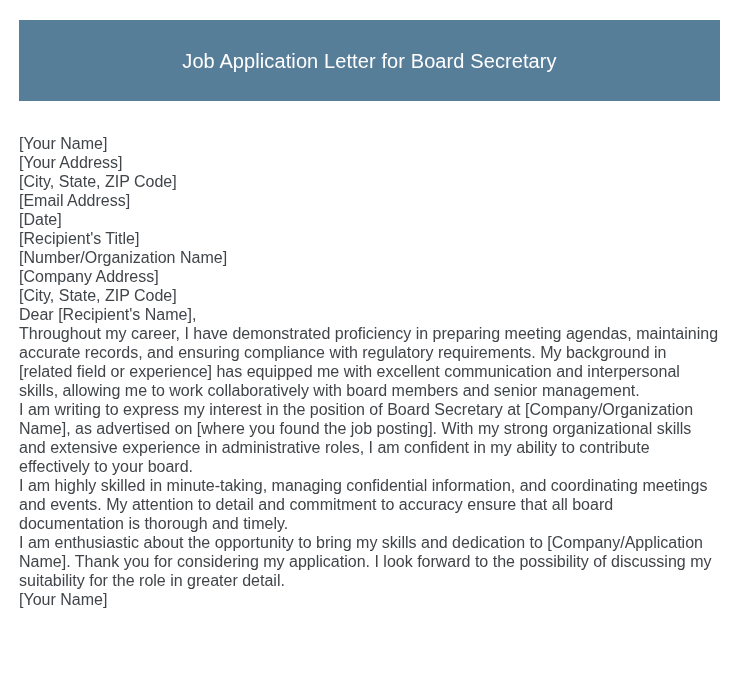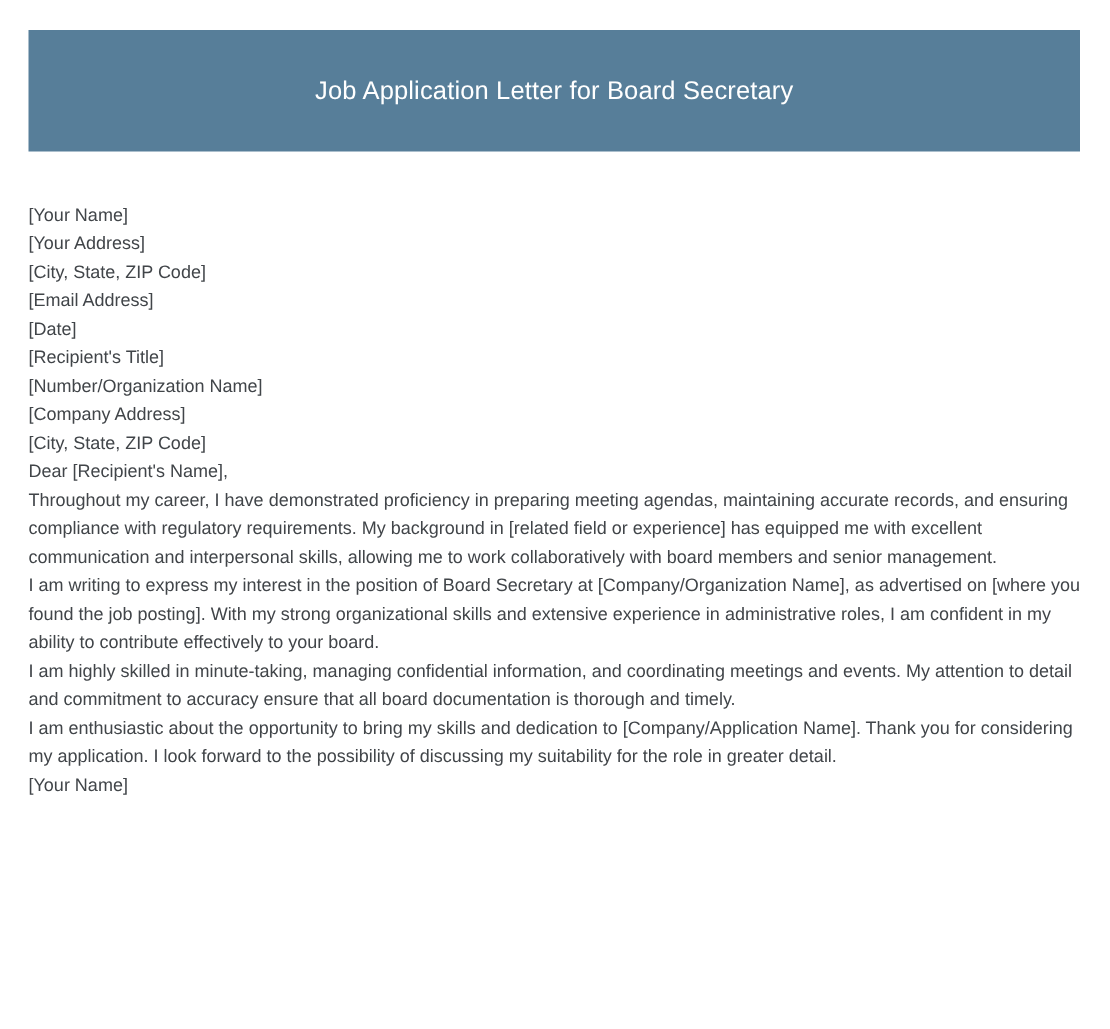--- a/index.html
+++ b/index.html
@@ -26,21 +26,21 @@
     width: 701px;
     height: 81px;
     background: #577e99;
     display: flex;
     align-items: center;
     justify-content: center;
     box-sizing: border-box;
   }
   .header-title {
     color: #ffffff;
-    font-size: 17px;
+    font-size: 20px;
     font-weight: 400;
     line-height: 26px;
     letter-spacing: 0.1px;
     text-align: left;
     white-space: nowrap;
     font-family: "Liberation Sans", sans-serif;
   }
   .letter-body {
     position: absolute;
     left: 19px;
@@ -49,21 +49,21 @@
     color: #414549;
     font-size: 14.6px;
     line-height: 19px;
     font-family: "Liberation Sans", sans-serif;
     text-align: left;
   }
   .letter-line {
     margin: 0;
     padding: 0;
     color: #414549;
-    font-size: 12px;
+    font-size: 16px;
     line-height: 19px;
     white-space: pre-wrap;
     word-wrap: break-word;
   }
 </style>
 </head>
 <body>
 
 <div class="page">
 

